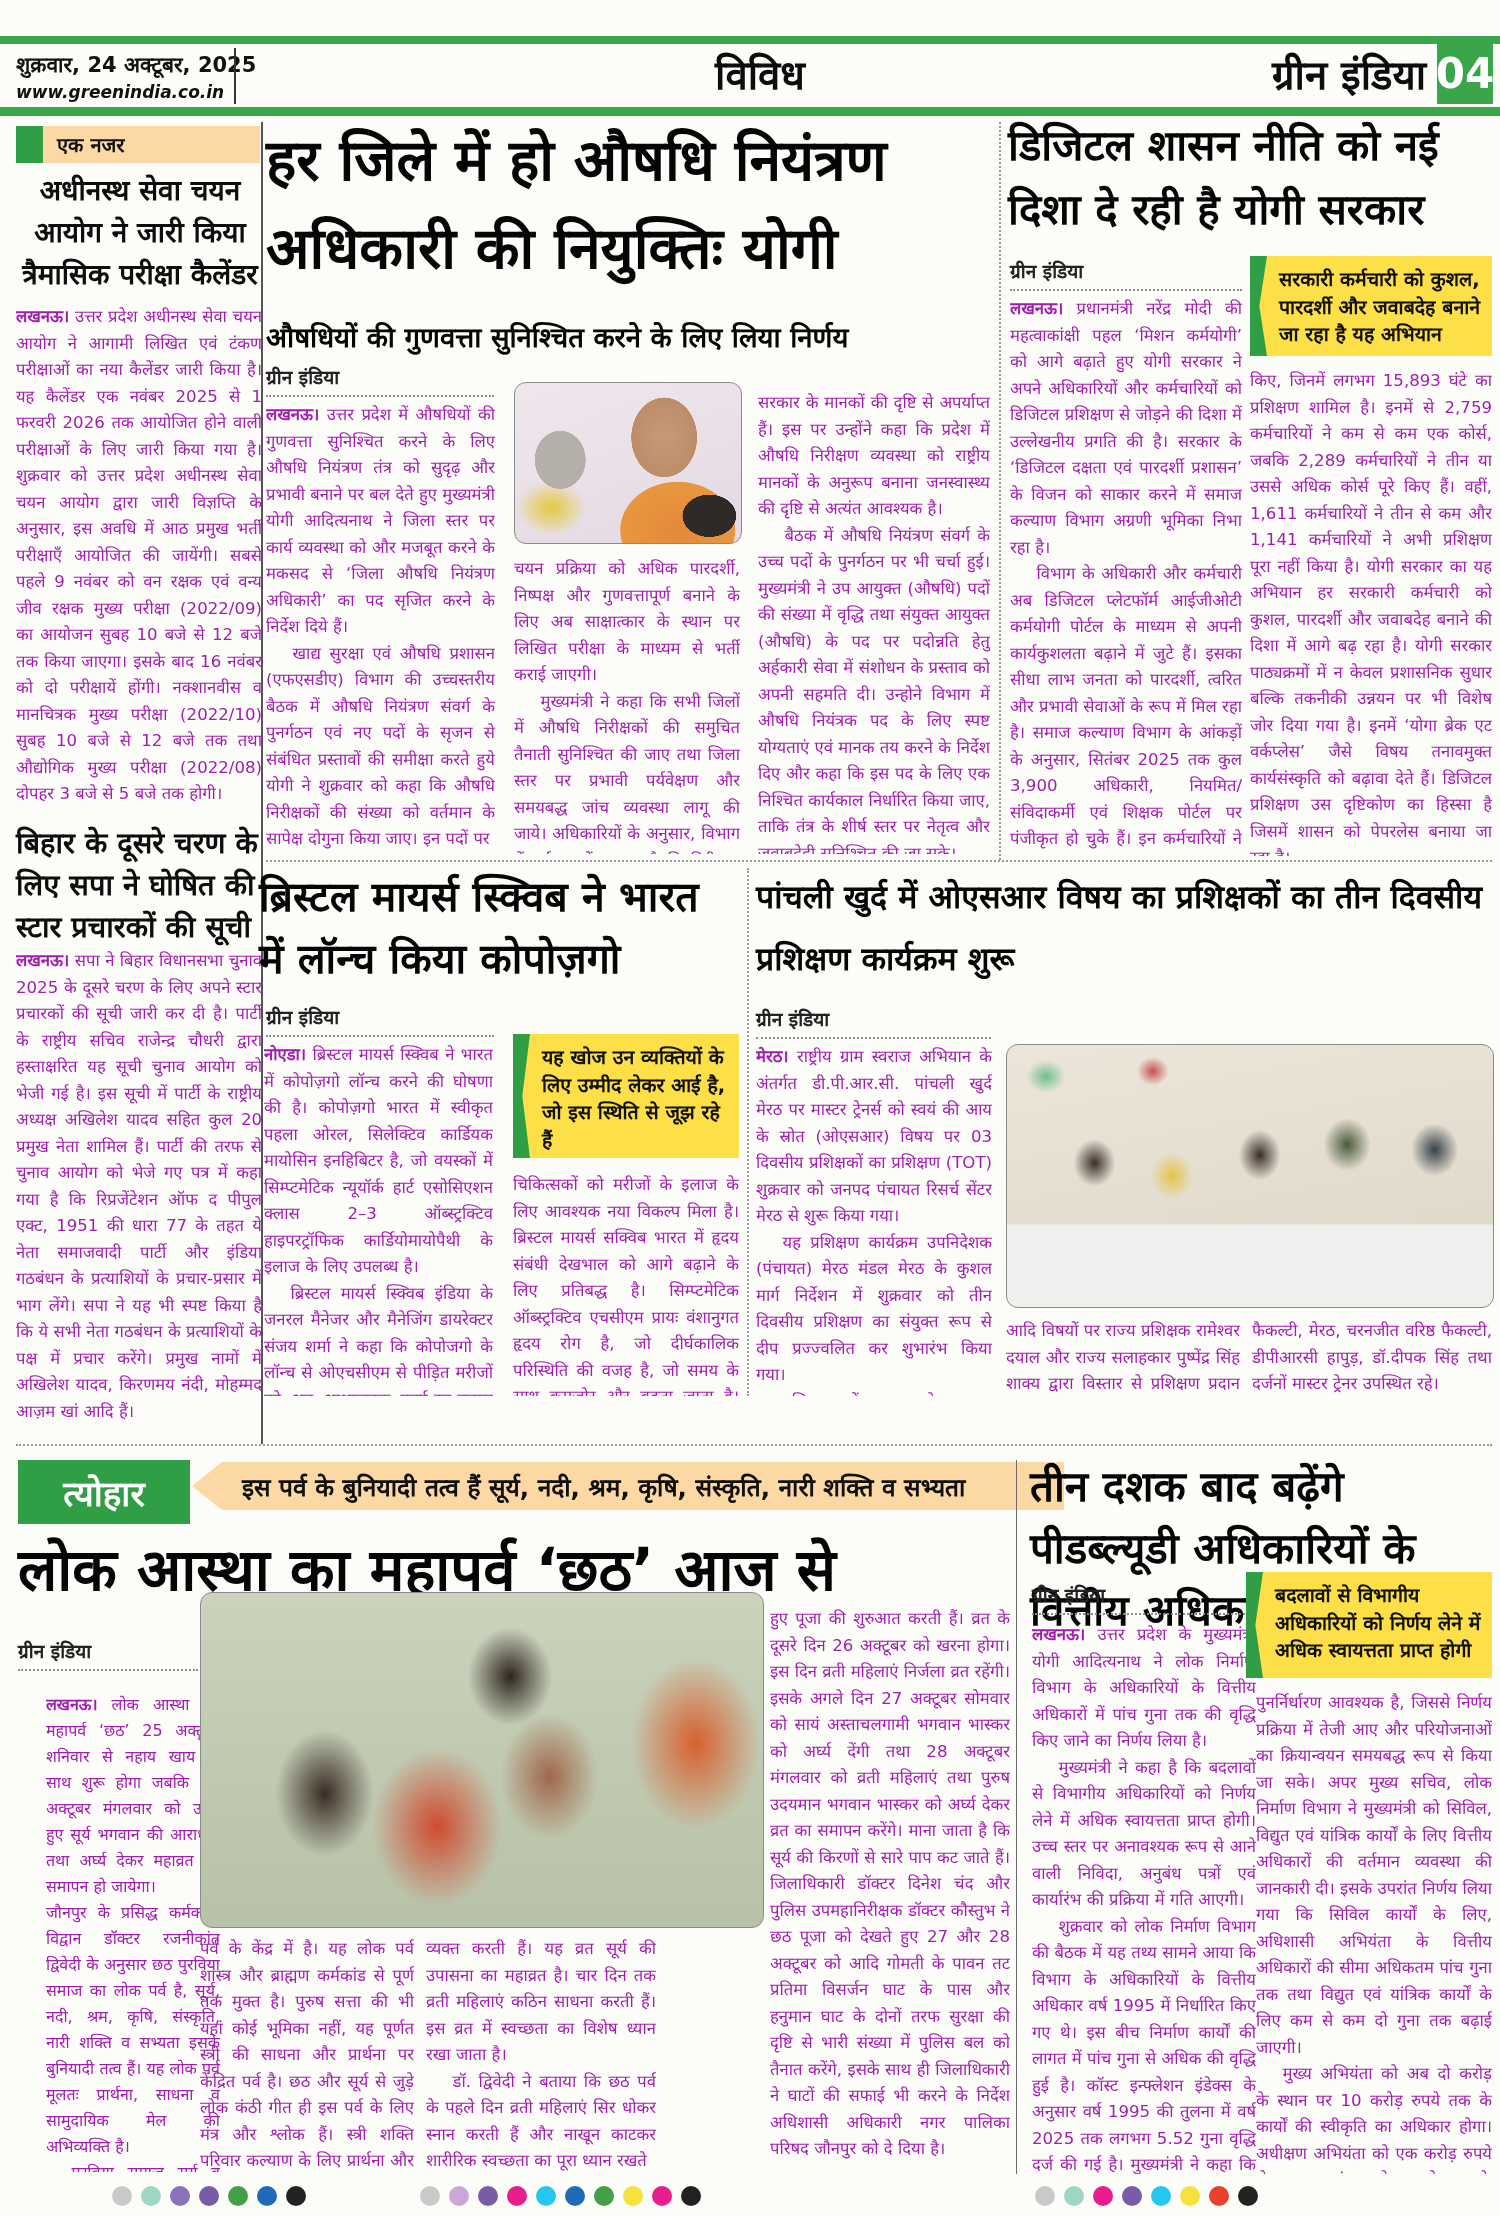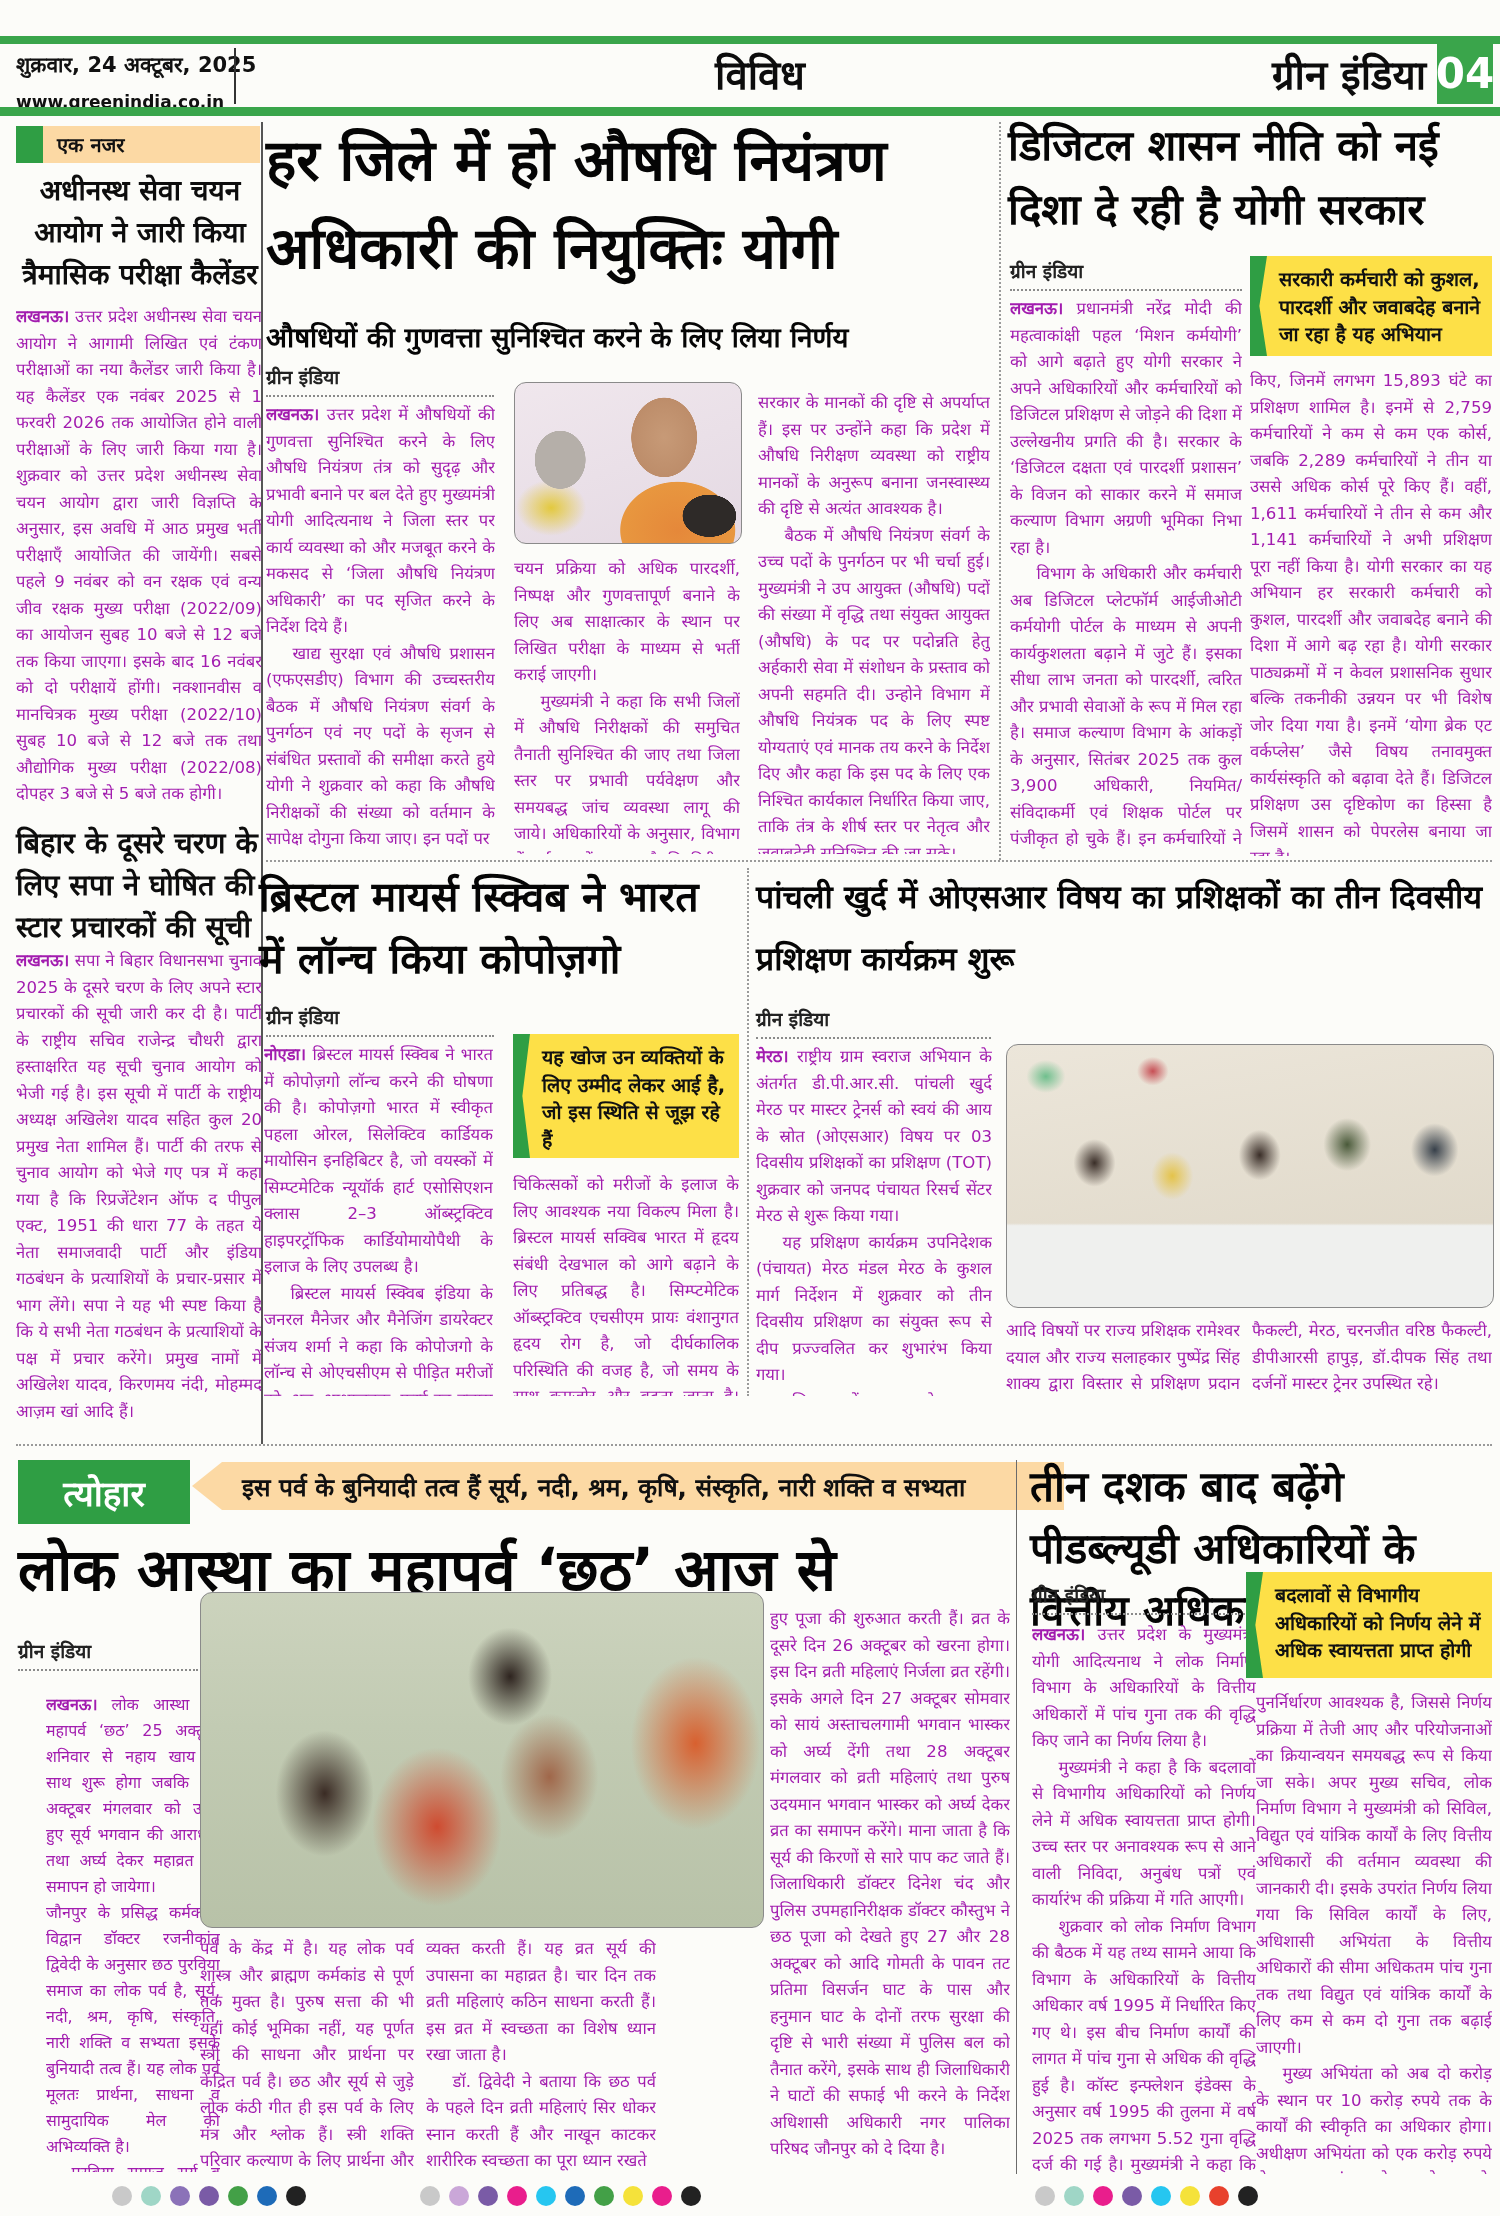--- a/index.html
+++ b/index.html
@@ -62,21 +62,21 @@
   .dots{display:flex;gap:9px;}
   .dots span{width:20px;height:20px;border-radius:50%;display:block;}
 </style>
 </head>
 <body>
 
 <div id="page">
 
   <div class="abs bar" style="left:0;top:36px;width:1500px;height:8px;"></div>
   <div class="abs mast-date" style="left:16px;top:50px;">शुक्रवार, 24 अक्टूबर, 2025</div>
-  <div class="abs mast-url" style="left:16px;top:92px;">www.greenindia.co.in</div>
+  <div class="abs mast-url" style="left:16px;top:82px;font-style:italic;">www.greenindia.co.in</div>
   <div class="abs vline" style="left:234px;top:48px;height:56px;"></div>
   <div class="abs mast-section" style="left:0;right:0;top:46px;margin-left:20px;">विविध</div>
   <div class="abs mast-brand" style="right:74px;top:46px;">ग्रीन इंडिया</div>
   <div class="abs mast-page" style="left:1437px;top:42px;width:56px;height:62px;">04</div>
   <div class="abs bar" style="left:0;top:107px;width:1500px;height:9px;"></div>
 
   <div class="abs kicker-left" style="left:16px;top:126px;width:244px;height:37px;">
     <div class="kicker-sq"></div>
     <div class="kicker-txt">एक नजर</div>
   </div>

